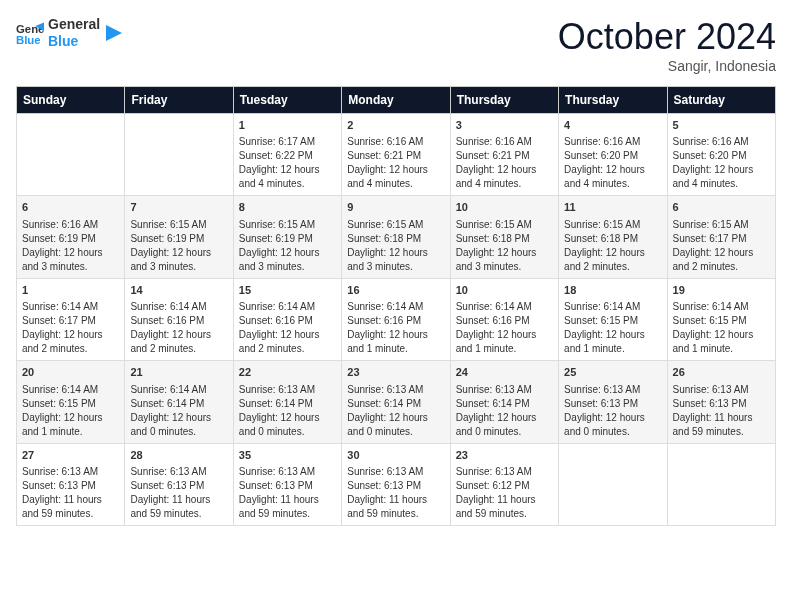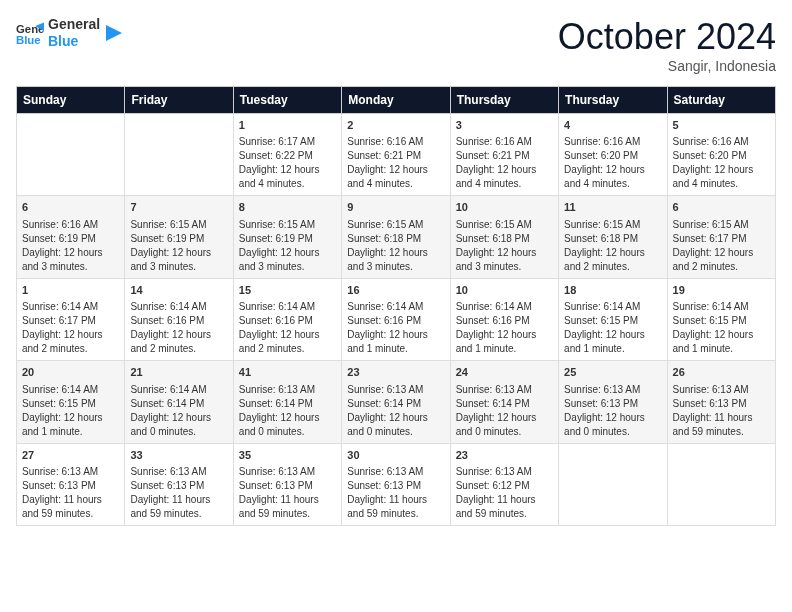--- a/index.html
+++ b/index.html
@@ -202,21 +202,21 @@
       <tr>
         <td>
           <span class="day-num">20</span>
           <div class="day-info">Sunrise: 6:14 AM<br>Sunset: 6:15 PM<br>Daylight: 12 hours and 1 minute.</div>
         </td>
         <td>
           <span class="day-num">21</span>
           <div class="day-info">Sunrise: 6:14 AM<br>Sunset: 6:14 PM<br>Daylight: 12 hours and 0 minutes.</div>
         </td>
         <td>
-          <span class="day-num">41</span>
+          <span class="day-num">22</span>
           <div class="day-info">Sunrise: 6:13 AM<br>Sunset: 6:14 PM<br>Daylight: 12 hours and 0 minutes.</div>
         </td>
         <td>
           <span class="day-num">23</span>
           <div class="day-info">Sunrise: 6:13 AM<br>Sunset: 6:14 PM<br>Daylight: 12 hours and 0 minutes.</div>
         </td>
         <td>
           <span class="day-num">24</span>
           <div class="day-info">Sunrise: 6:13 AM<br>Sunset: 6:14 PM<br>Daylight: 12 hours and 0 minutes.</div>
         </td>
@@ -228,21 +228,21 @@
           <span class="day-num">26</span>
           <div class="day-info">Sunrise: 6:13 AM<br>Sunset: 6:13 PM<br>Daylight: 11 hours and 59 minutes.</div>
         </td>
       </tr>
       <tr>
         <td>
           <span class="day-num">27</span>
           <div class="day-info">Sunrise: 6:13 AM<br>Sunset: 6:13 PM<br>Daylight: 11 hours and 59 minutes.</div>
         </td>
         <td>
-          <span class="day-num">33</span>
+          <span class="day-num">28</span>
           <div class="day-info">Sunrise: 6:13 AM<br>Sunset: 6:13 PM<br>Daylight: 11 hours and 59 minutes.</div>
         </td>
         <td>
           <span class="day-num">35</span>
           <div class="day-info">Sunrise: 6:13 AM<br>Sunset: 6:13 PM<br>Daylight: 11 hours and 59 minutes.</div>
         </td>
         <td>
           <span class="day-num">30</span>
           <div class="day-info">Sunrise: 6:13 AM<br>Sunset: 6:13 PM<br>Daylight: 11 hours and 59 minutes.</div>
         </td>

